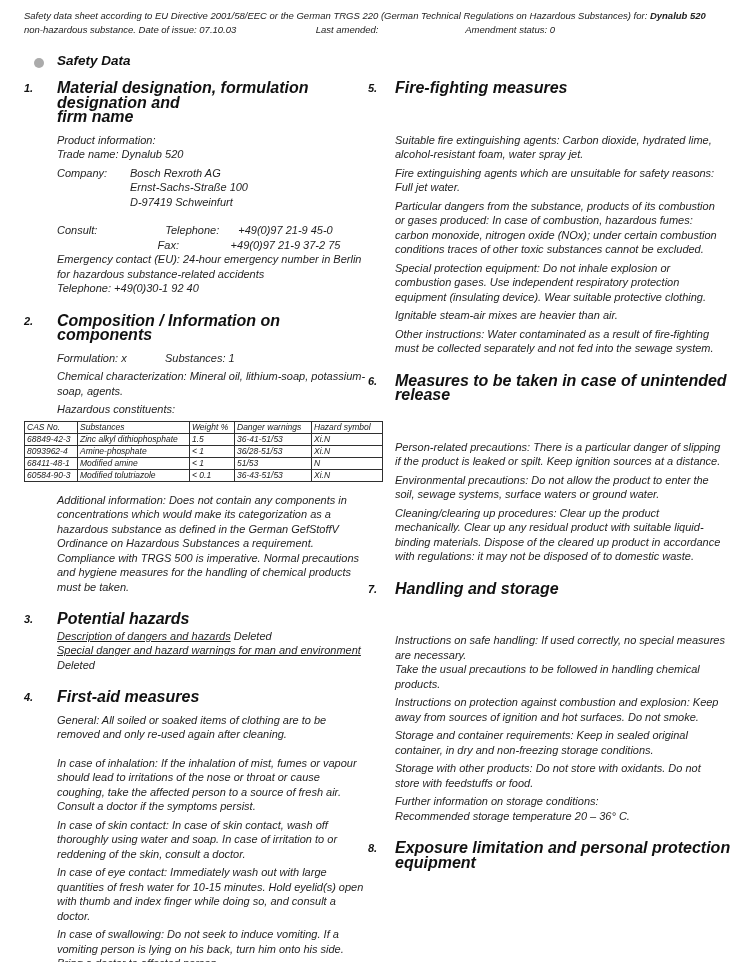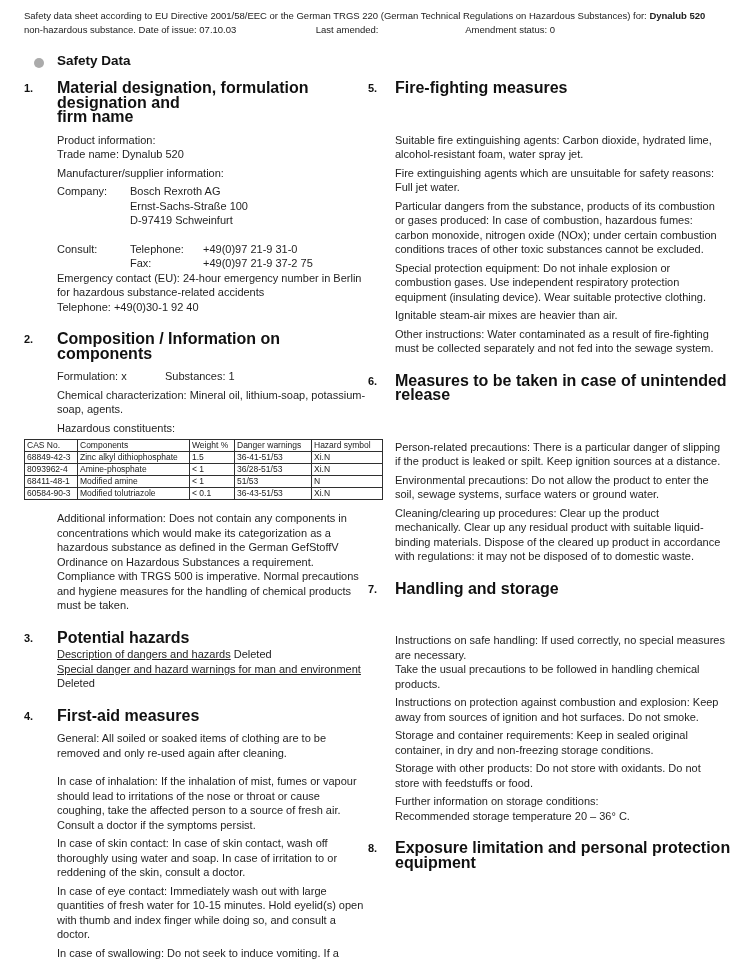--- a/index.html
+++ b/index.html
@@ -5,20 +5,21 @@
   html,body { margin:0; padding:0; background:#ffffff; }
   .page {
     position:relative;
     width:750px; height:962px;
     background:#ffffff;
     font-family:"Liberation Sans", sans-serif;
     color:#1f1f1f;
     box-sizing:border-box;
     padding:9px 12px 12px 24px;
     overflow:hidden;
+    font-style:italic;
   }
 
   
   .doc-header { font-size:9.5px; line-height:13.5px; color:#222; }
   .hdr-line2 span { display:inline-block; }
   .hdr-l2-left { width:289px; }
   .hdr-l2-mid  { width:147px; }
 
   
   .title-row { display:flex; align-items:flex-end; gap:13px; margin:17px 0 13px 10px; }
@@ -44,21 +45,21 @@
 
   .sec-body p { margin:0 0 4px 0; white-space:pre-line; }
   .sec-body p.tight { margin-bottom:0; }
   .gap-above { margin-top:14px !important; }
 
   
   .kv-row { display:flex; margin-bottom:0; }
   .kv-label { width:73px; flex:0 0 auto; }
   .kv-vals { flex:1; }
   .kv-vals div { line-height:14.5px; }
-  .sub-row { display:flex; }
+  .sub-row { display:flex;justify-content:center; }
   .sub-label { width:73px; flex:0 0 auto; }
 
   
   .pair-row { display:flex; margin-bottom:4px; }
   .pair-first { width:108px; flex:0 0 auto; }
 
   table.haz-table {
     margin:4px 0 11px -33px;
     border-collapse:collapse;
     table-layout:fixed;
@@ -116,35 +117,34 @@
 
       <section class="sec">
         <div class="sec-head">
           <span class="sec-num">1.</span>
           <h2 class="sec-title">Material designation, formulation designation and
 firm name</h2>
         </div>
         <div class="sec-body">
           <p class="tight">Product information:</p>
           <p>Trade name: Dynalub 520</p>
-          <p>Manufacturer/supplier information:</p>
           <div class="kv-row">
             <span class="kv-label">Company:</span>
             <div class="kv-vals">
                 <div>Bosch Rexroth AG</div>
                 <div>Ernst-Sachs-Straße 100</div>
                 <div>D-97419 Schweinfurt</div>
               </div>
           </div>
           <div class="kv-row gap-above">
             <span class="kv-label">Consult:</span>
             <div class="kv-vals">
               <div class="sub-row">
                 <span class="sub-label">Telephone:</span>
-                <span>+49(0)97 21-9 31-0</span>
+                <span>+49(0)97 21-9 45-0</span>
               </div>
               <div class="sub-row">
                 <span class="sub-label">Fax:</span>
                 <span>+49(0)97 21-9 37-2 75</span>
               </div>
             </div>
           </div>
           <p class="tight">Emergency contact (EU): 24-hour emergency number in Berlin for hazardous substance-related accidents
 Telephone: +49(0)30-1 92 40</p>
         </div>
@@ -159,21 +159,21 @@
           <div class="pair-row">
             <span class="pair-first">Formulation: x</span>
             <span>Substances: 1</span>
           </div>
           <p>Chemical characterization: Mineral oil, lithium-soap, potassium-soap, agents.</p>
           <p class="tight">Hazardous constituents:</p>
           <table class="haz-table">
               <thead>
                 <tr>
                   <th>CAS No.</th>
-                  <th>Components</th>
+                  <th>Substances</th>
                   <th>Weight %</th>
                   <th>Danger warnings</th>
                   <th>Hazard symbol</th>
                 </tr>
               </thead>
               <tbody>
                 <tr>
                   <td>68849-42-3</td>
                   <td>Zinc alkyl dithiophosphate</td>
                   <td>1.5</td>

